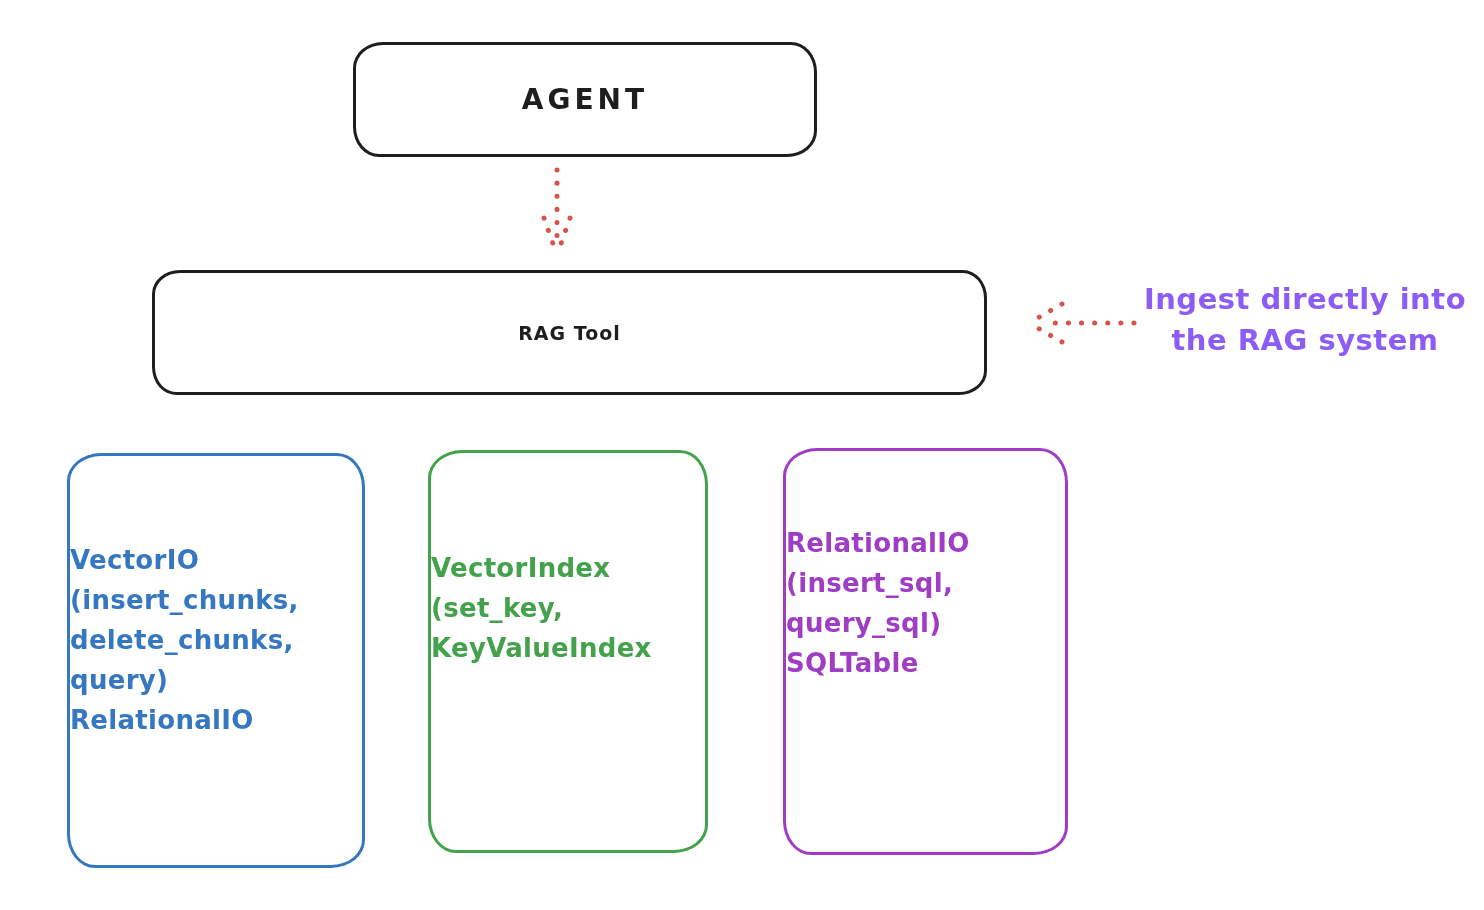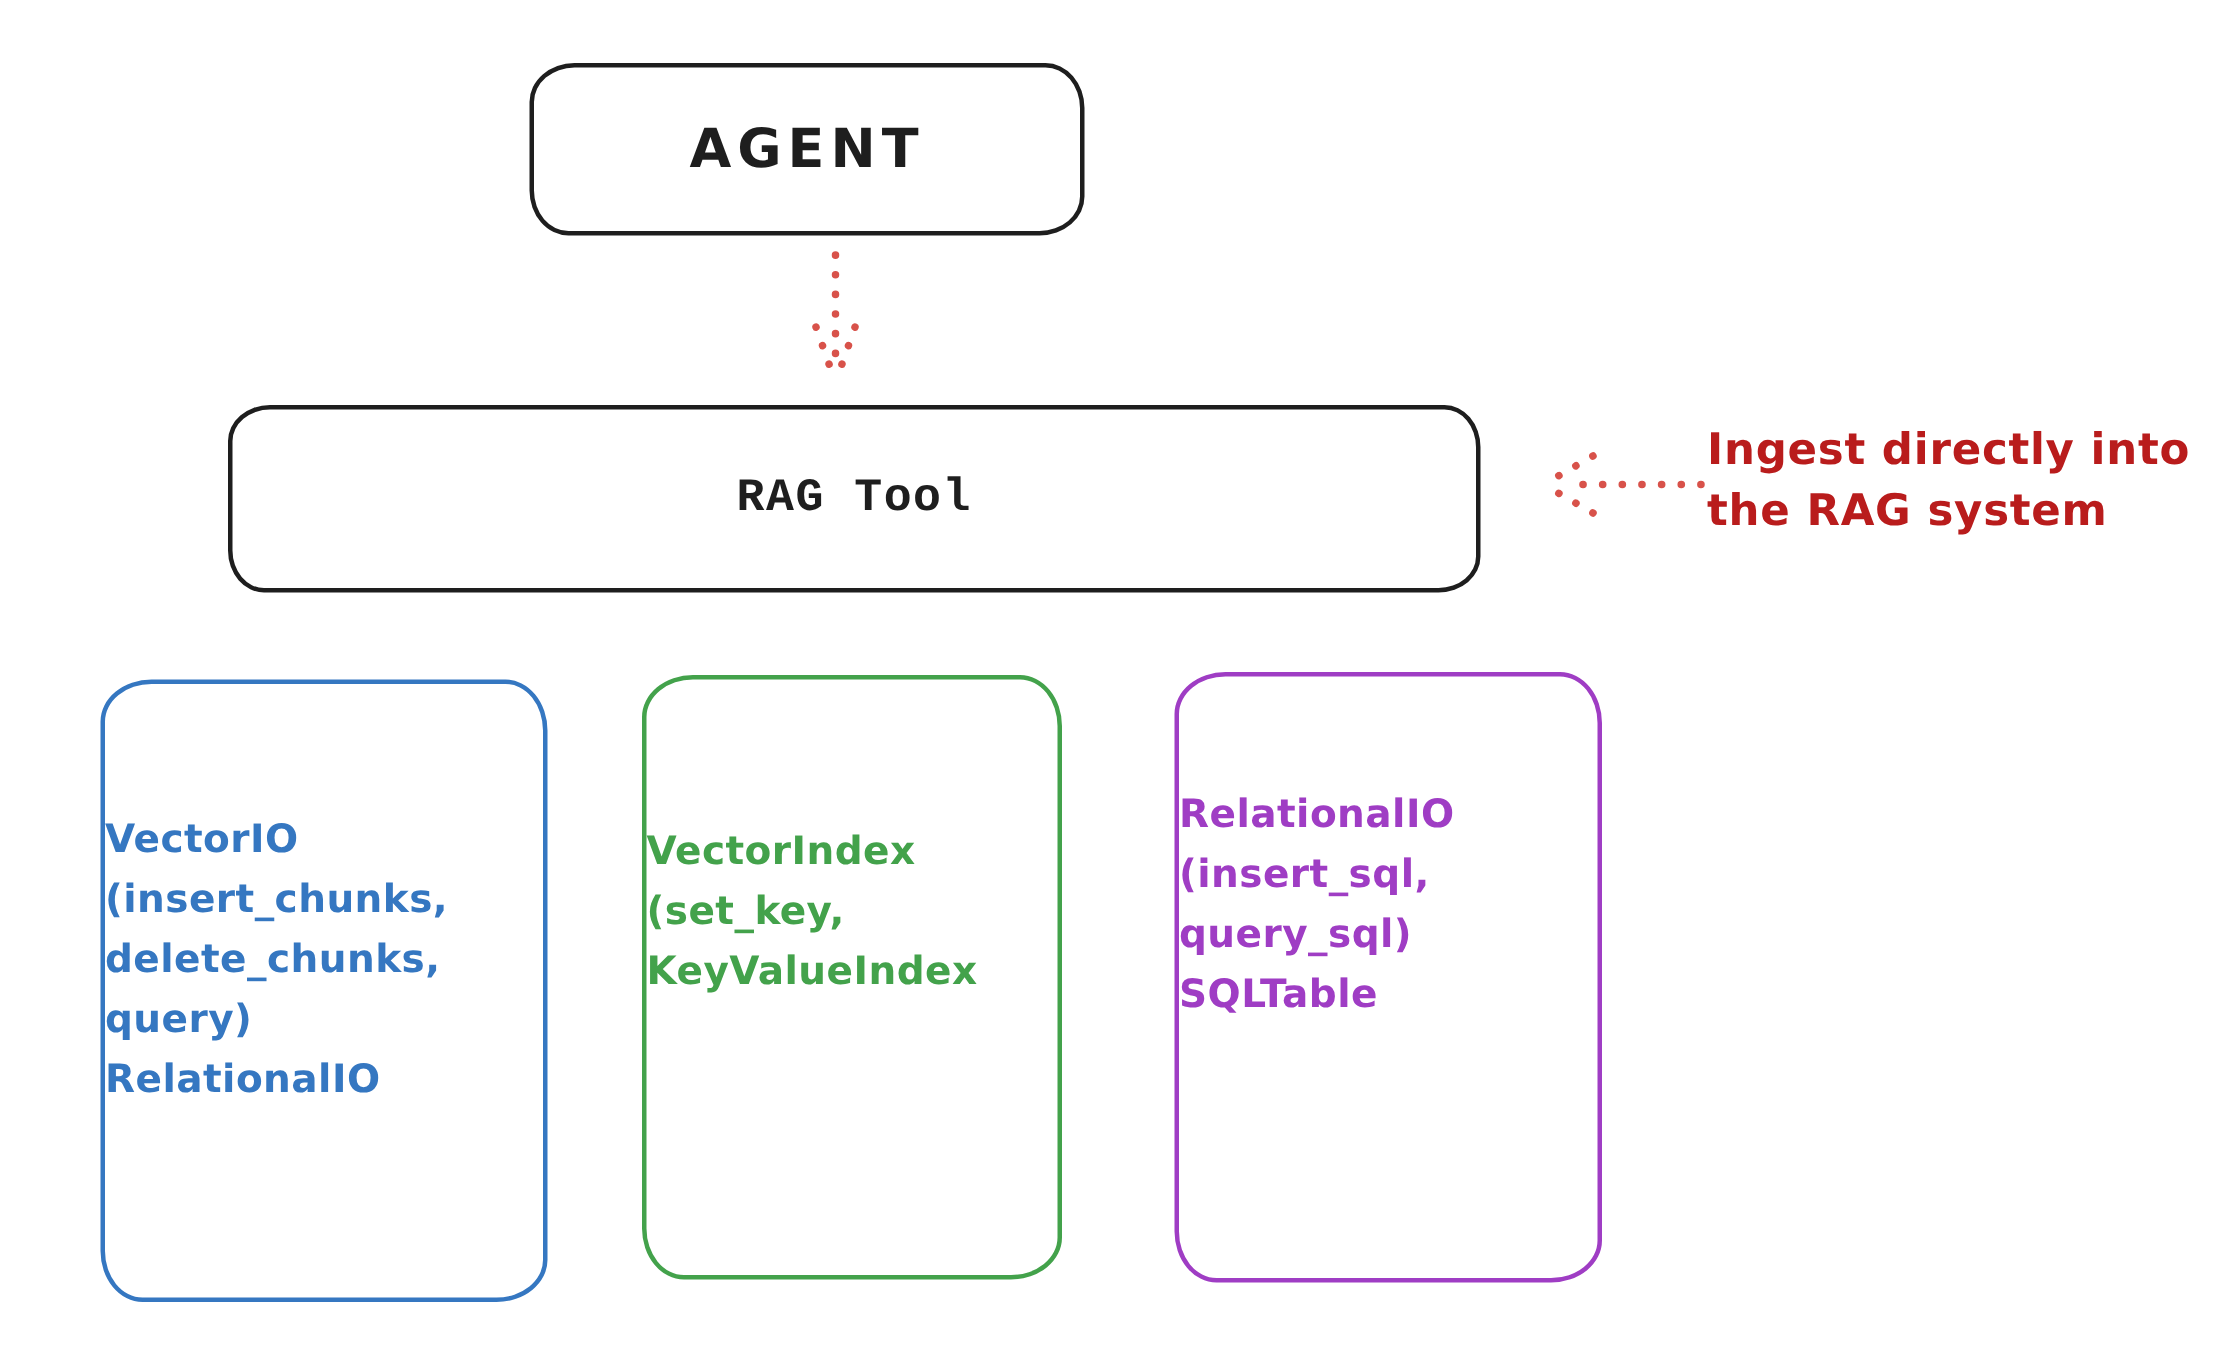--- a/index.html
+++ b/index.html
@@ -26,33 +26,34 @@
     position: absolute;
     display: flex;
     align-items: center;
     justify-content: center;
     border: 3.5px solid #1e1e1e;
     background: #ffffff;
     color: #1e1e1e;
     box-sizing: border-box;
   }
   .agent-box {
-    left: 353px; top: 42px; width: 370px; height: 115px;
+    left: 353px; top: 42px; width: 464px; height: 115px;
     border-radius: 30px 26px 30px 26px / 26px 30px 26px 30px;
-    font-size: 36px; font-weight: bold; letter-spacing: 4px;
+    font-size: 28px; font-weight: bold; letter-spacing: 4px;
   }
   .rag-box {
     left: 152px; top: 270px; width: 835px; height: 125px;
     border-radius: 28px 24px 28px 24px / 24px 28px 24px 28px;
-    font-size: 31px; font-weight: bold; letter-spacing: 1px; font-family: Liberation Mono, monospace;
+    font-size: 19px; font-weight: bold; letter-spacing: 1px;
   }
   .annotation {
     position: absolute;
     left: 1138px; top: 279px; width: 334px;
-    color: #b91c1c;
+    text-align: center;
+    color: #8b5cf6;
     font-size: 29px;
     font-weight: bold;
     line-height: 41px;
     letter-spacing: 0.5px;
   }
   .store {
     position: absolute;
     background: #ffffff;
     box-sizing: border-box;
     border-style: solid;

